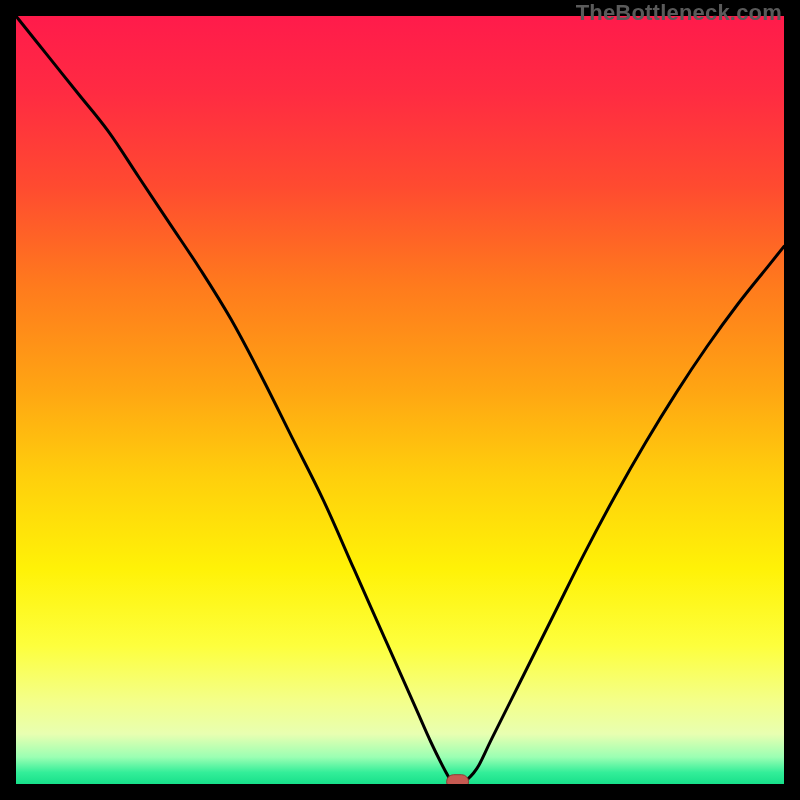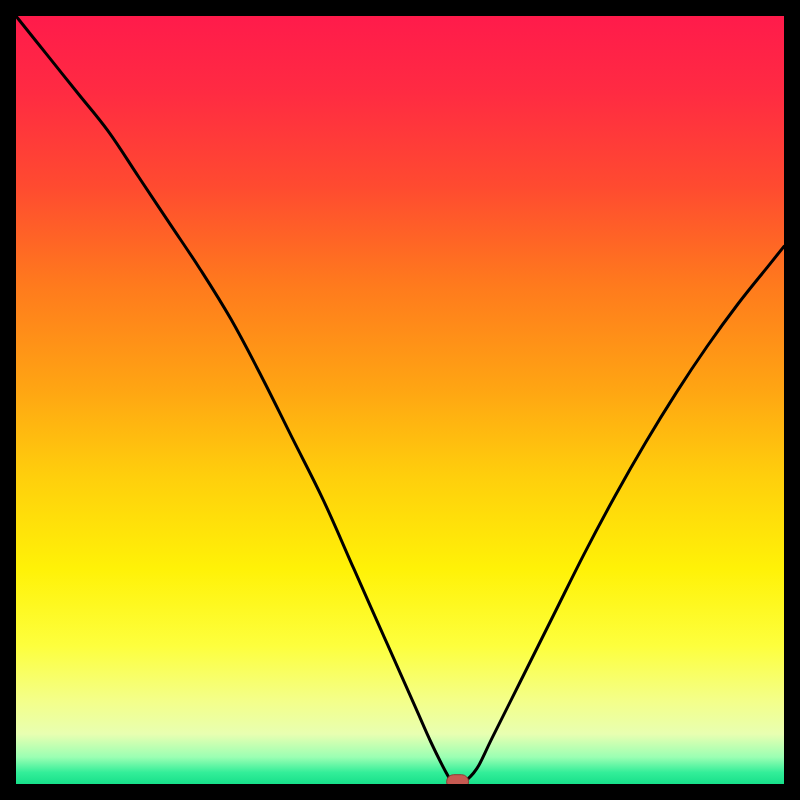--- a/index.html
+++ b/index.html
@@ -61,14 +61,15 @@
             <stop offset="98.5%" stop-color="#33ee99"></stop>
             <stop offset="100%" stop-color="#17e08a"></stop>
           </linearGradient>
       </defs>
       <rect x="0" y="0" width="768" height="768" fill="url(#bgGrad)"></rect>
       <path id="curve" fill="none" stroke-width="3" stroke-linecap="round" stroke-linejoin="round" d="M 0.00 0.00 C 5.53 6.91, 19.66 24.58, 30.72 38.40 C 41.78 52.22, 50.38 62.98, 61.44 76.80 C 72.50 90.62, 81.10 99.99, 92.16 115.20 C 103.22 130.41, 111.82 144.69, 122.88 161.28 C 133.94 177.87, 142.54 190.77, 153.60 207.36 C 164.66 223.95, 173.26 236.16, 184.32 253.44 C 195.38 270.72, 203.98 284.01, 215.04 303.36 C 226.10 322.71, 234.70 339.53, 245.76 360.96 C 256.82 382.39, 265.42 400.28, 276.48 422.40 C 287.54 444.52, 296.14 460.34, 307.20 483.84 C 318.26 507.34, 326.86 528.08, 337.92 552.96 C 348.98 577.84, 357.58 597.20, 368.64 622.08 C 379.70 646.96, 391.07 672.54, 399.36 691.20 C 407.65 709.86, 409.19 714.01, 414.72 725.76 C 420.25 737.51, 425.93 748.88, 430.08 756.48 C 434.23 764.08, 435.00 765.93, 437.76 768.00 C 440.52 770.07, 441.29 770.76, 445.44 768.00 C 449.59 765.24, 455.27 760.93, 460.80 752.64 C 466.33 744.35, 467.87 738.51, 476.16 721.92 C 484.45 705.33, 495.82 682.60, 506.88 660.48 C 517.94 638.36, 526.54 621.16, 537.60 599.04 C 548.66 576.92, 557.26 559.03, 568.32 537.60 C 579.38 516.17, 587.98 500.04, 599.04 480.00 C 610.10 459.96, 618.70 444.90, 629.76 426.24 C 640.82 407.58, 649.42 393.60, 660.48 376.32 C 671.54 359.04, 680.14 346.14, 691.20 330.24 C 702.26 314.34, 710.86 302.52, 721.92 288.00 C 732.98 273.48, 744.35 259.97, 752.64 249.60 C 760.93 239.23, 765.24 233.86, 768.00 230.40" stroke="#000000"></path>
       <rect id="marker" rx="7" ry="7" x="430.60" y="758.70" width="22" height="14" fill="#c65a52" stroke="#8f3c36" stroke-width="1"></rect>
     </svg>
   </div>
 
+  <div class="watermark">TheBottleneck.com</div>
 
 </div>
 
 </body></html>

